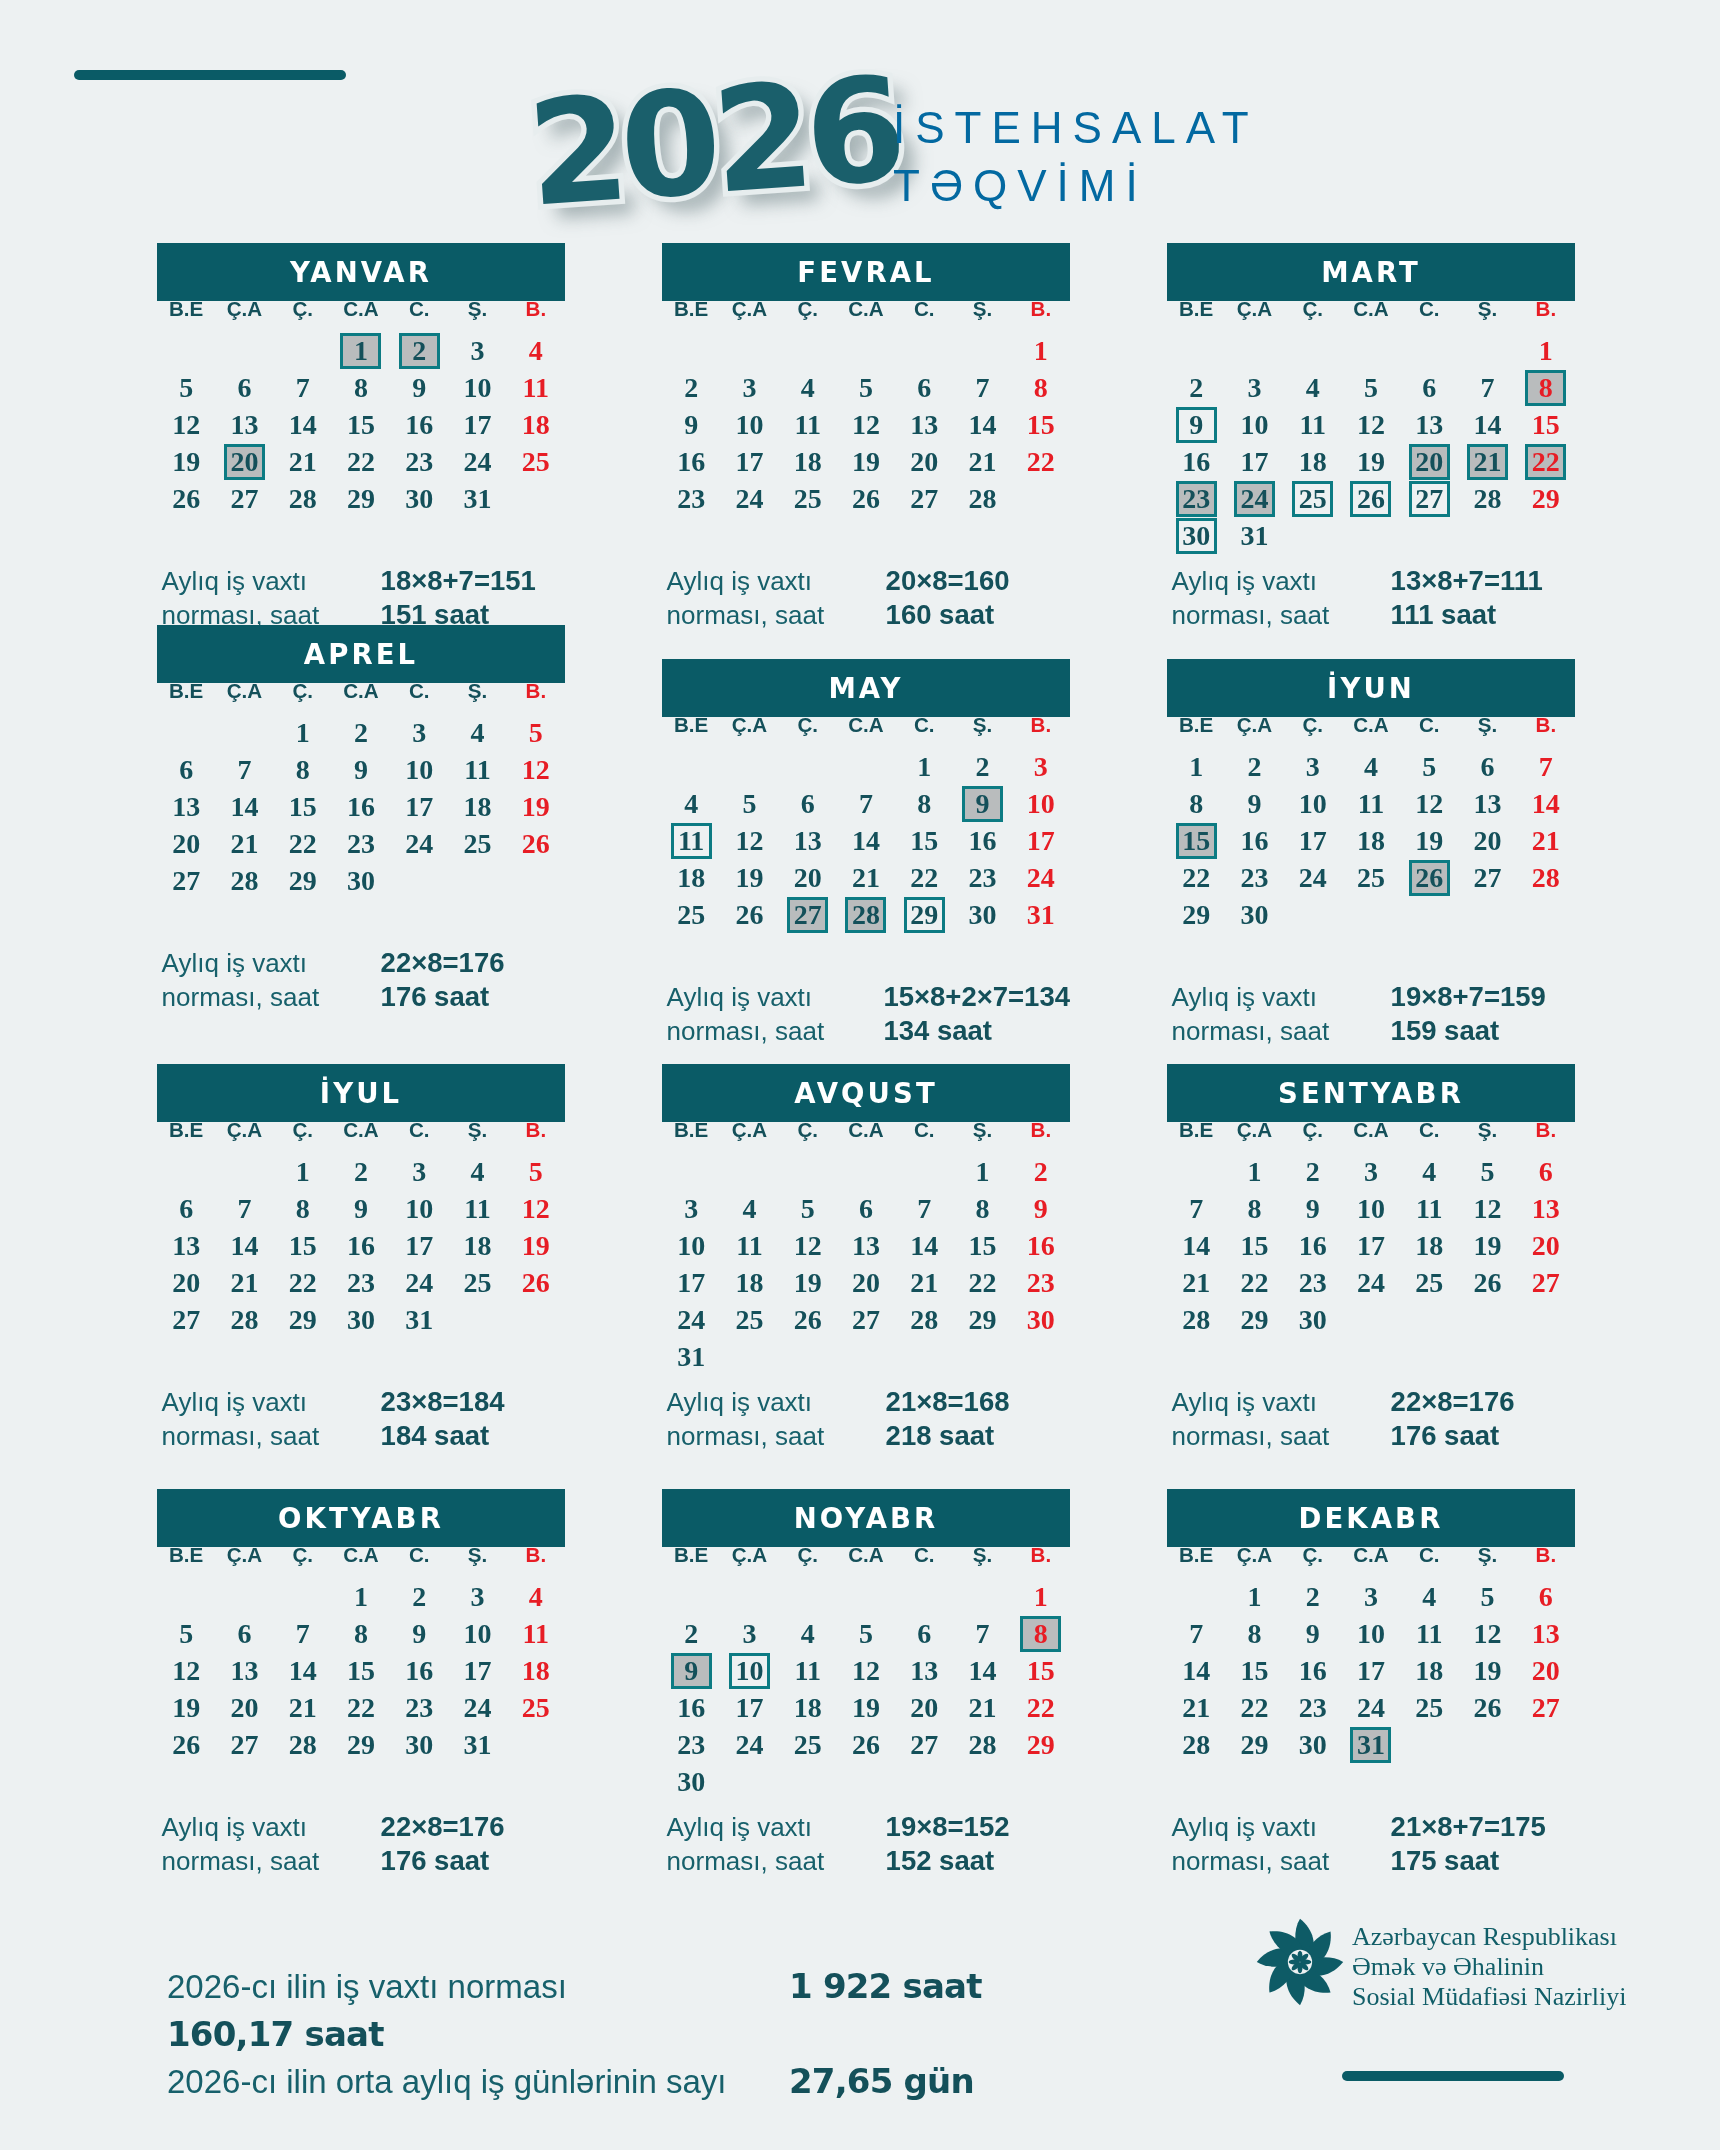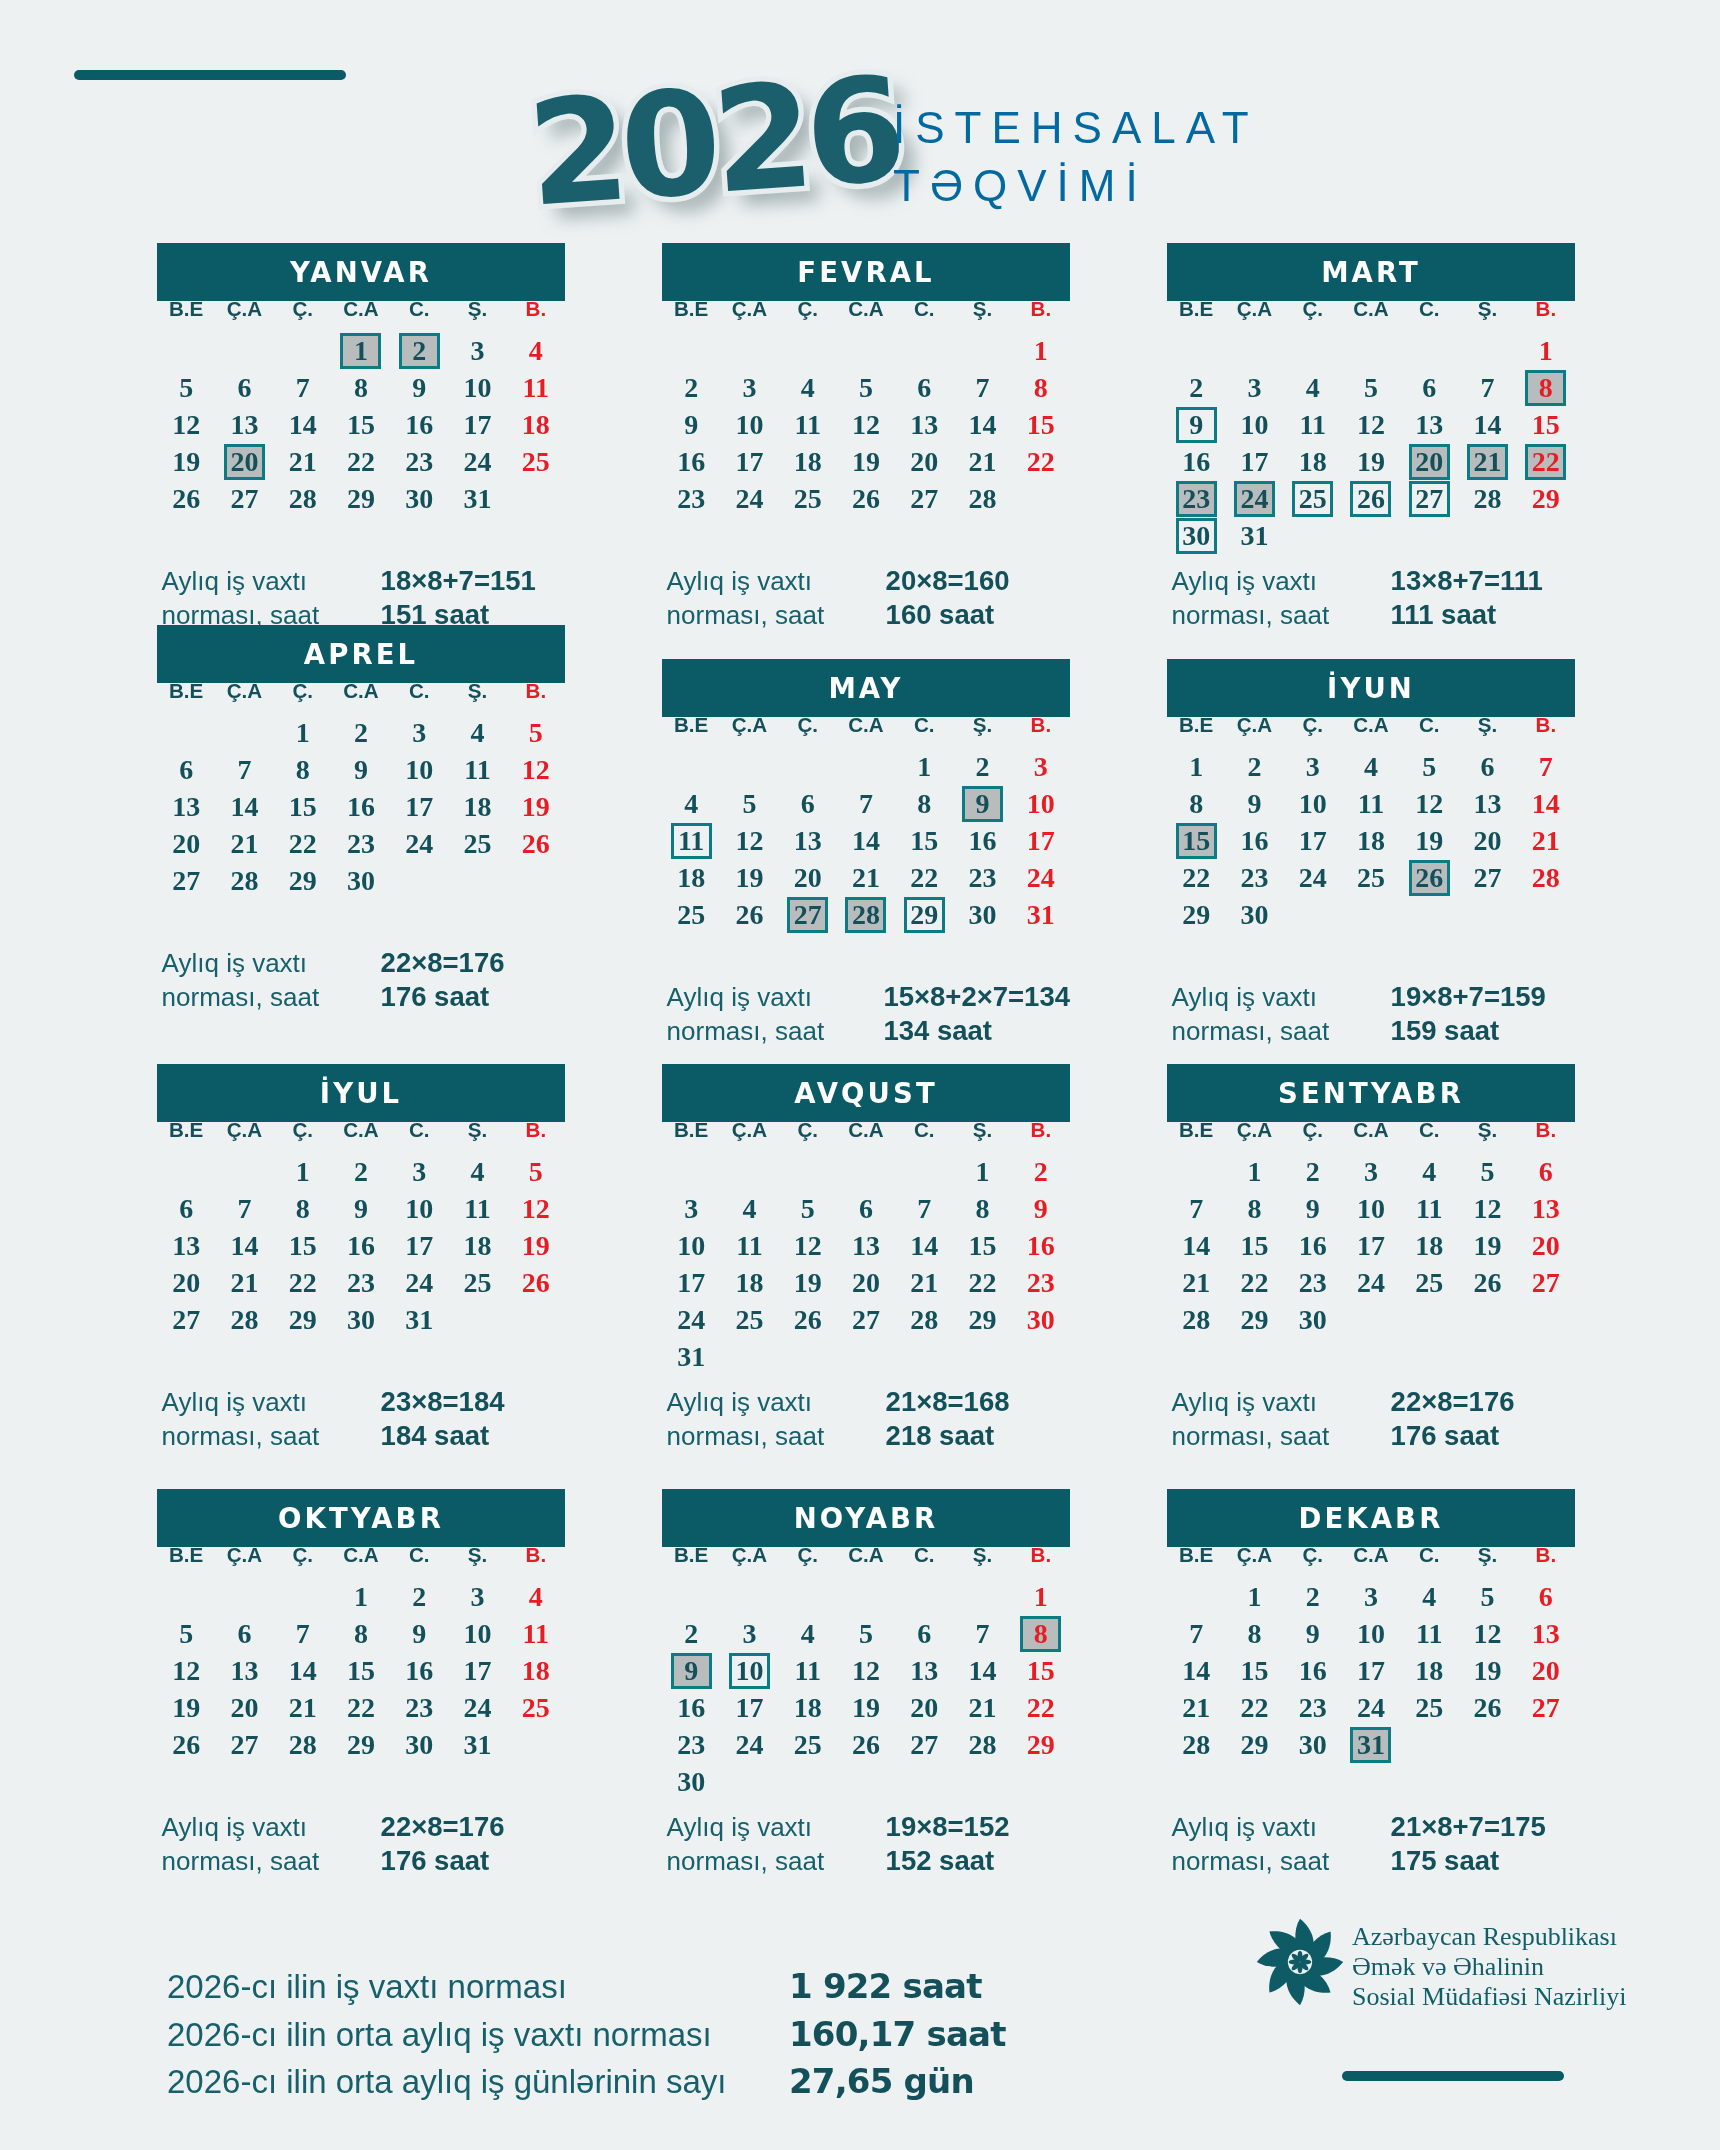--- a/index.html
+++ b/index.html
@@ -1739,21 +1739,20 @@
         </div>
       </div>
     </div>
 
   <div class="summary">
     <div class="srow">
       <div class="lab">2026-cı ilin iş vaxtı norması</div>
       <div class="val">1 922 saat</div>
     </div>
     <div class="srow">
-      <div class="lab">2026-cı ilin orta aylıq iş vaxtı norması</div>
       <div class="val">160,17 saat</div>
     </div>
     <div class="srow">
       <div class="lab">2026-cı ilin orta aylıq iş günlərinin sayı</div>
       <div class="val">27,65 gün</div>
     </div>
   </div>
 
   <svg class="logo-star" viewBox="-100 -100 200 200">
     <g fill="#0e5b66">

